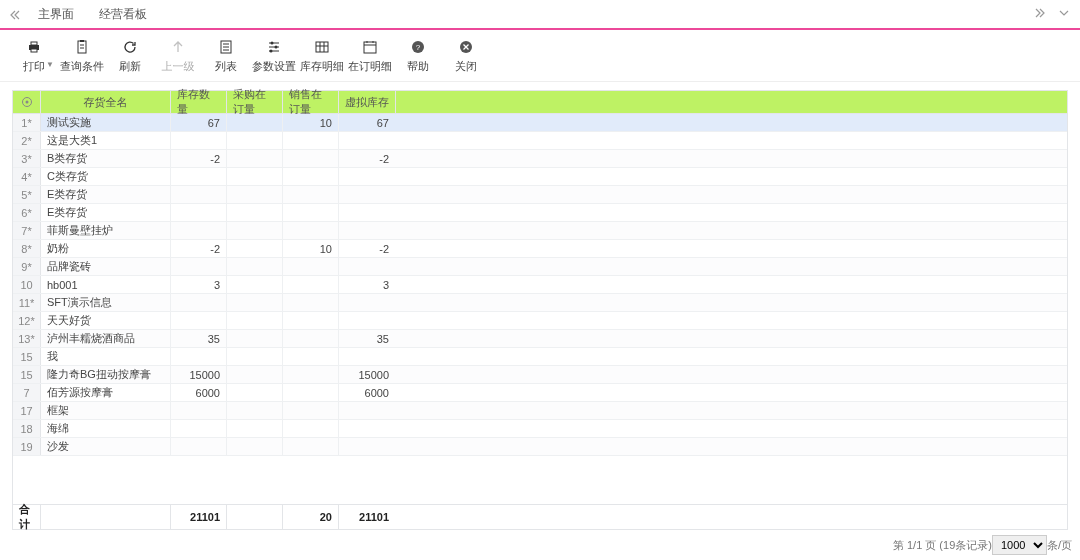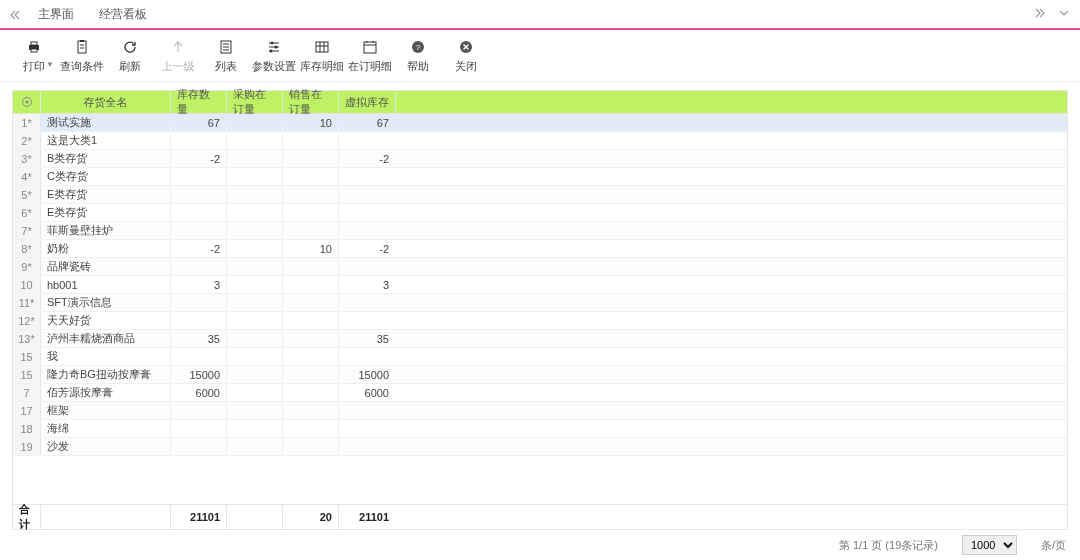--- a/index.html
+++ b/index.html
@@ -23,21 +23,21 @@
 .c-name{width:130px}
 .c-num{width:56px;justify-content:flex-end}
 .grid-body{border-left:1px solid #e3e5e8;border-right:1px solid #e3e5e8;flex:1;overflow:auto}
 .row{display:flex;height:18px;border-bottom:1px solid #eef0f2;align-items:center}
 .row:nth-child(odd){background:#fcfcfd}
 .row.sel{background:#e1ebfa}
 .row .col{border-right:1px solid #eef0f2;font-size:11px;color:#444}
 .row .c-idx{color:#888;background:#f4f5f7;border-right:1px solid #e3e5e8}
 .footer-row{display:flex;height:26px;border:1px solid #e3e5e8;align-items:flex-start;background:#fff}
 .footer-row .col{font-weight:bold;color:#222}
-.pager{height:30px;display:flex;align-items:center;justify-content:flex-end;padding:0 14px;gap:24px;font-size:11px;color:#777}
+.pager{height:30px;display:flex;align-items:center;justify-content:flex-end;padding:0 8px;gap:0;font-size:11px;color:#777}
 .pager select{font-size:11px;height:20px;border:1px solid #ccc;padding:0 4px}
 .right-ctrl{position:absolute;top:3px;right:6px;display:flex;gap:4px}
 .right-ctrl span{width:20px;height:20px;display:flex;align-items:center;justify-content:center;color:#999;cursor:pointer}
 svg{display:block}
 </style>
 </head>
 <body>
 
 <div class="app">
   <div class="tabbar">

